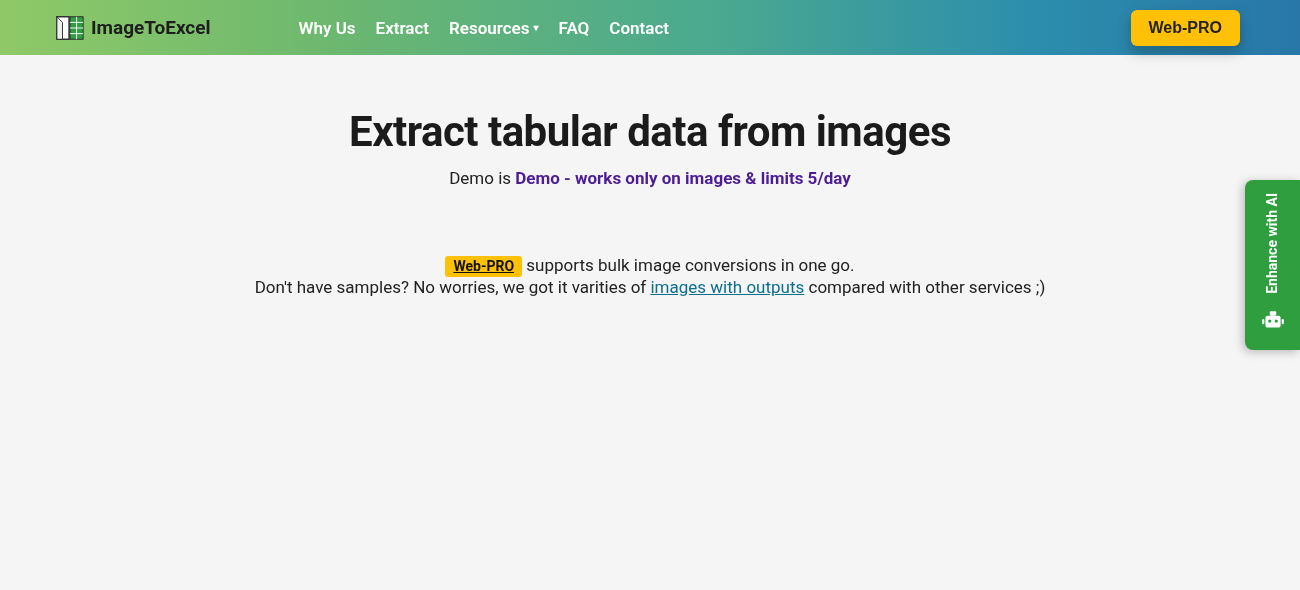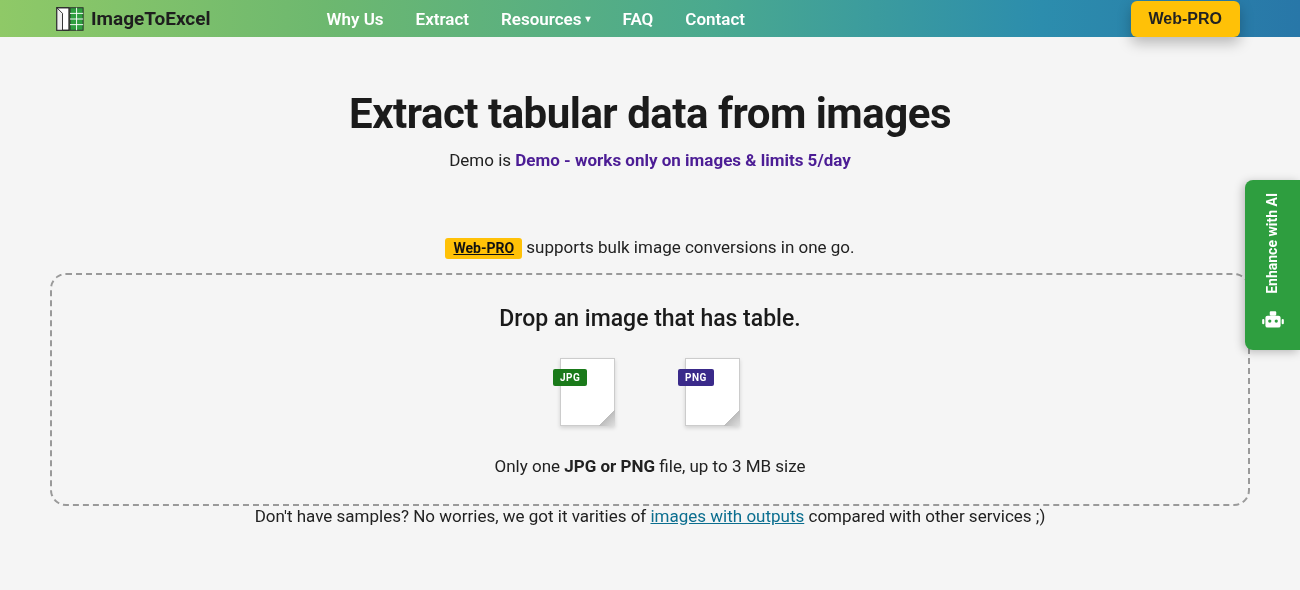--- a/index.html
+++ b/index.html
@@ -5,21 +5,21 @@
   * { box-sizing: border-box; margin: 0; padding: 0; }
   body {
     font-family: -apple-system, BlinkMacSystemFont, "Segoe UI", Roboto, Arial, sans-serif;
     background: #f5f5f5;
     width: 1300px;
     height: 590px;
     overflow: hidden;
     color: #1a1a1a;
   }
   .header {
-    height: 37px;
+    height: 55px;
     background: linear-gradient(90deg, #8fc967 0%, #6db86f 25%, #4aa98f 55%, #2c8dad 80%, #2877a8 100%);
     display: flex;
     align-items: center;
     padding: 0 60px 0 55px;
   }
   .logo-wrap {
     display: flex;
     align-items: center;
     gap: 6px;
   }
@@ -30,22 +30,22 @@
     align-items: center;
     justify-content: center;
   }
   .logo-text {
     font-size: 19px;
     font-weight: 700;
     color: #1e1e1e;
   }
   .nav {
     display: flex;
-    gap: 32px;
-    margin-left: 116px;
+    gap: 20px;
+    margin-left: 88px;
   }
   .nav-item {
     color: #fff;
     font-size: 17px;
     font-weight: 600;
     cursor: pointer;
     display: flex;
     align-items: center;
     gap: 4px;
   }
@@ -231,34 +231,20 @@
   <h1 class="heading">Extract tabular data from images</h1>
   <p class="subline">
     <span>Demo is </span>
     <span class="subline-highlight">Demo - works only on images &amp; limits 5/day</span>
   </p>
   <p class="pro-line">
     <span class="pro-badge">Web-PRO</span>
     <span> supports bulk image conversions in one go.</span>
   </p>
 
-  <div class="dropzone">
-    <div class="drop-title">Drop an image that has table.</div>
-    <div class="formats">
-      <div class="file-icon jpg">
-        <span class="file-badge">JPG</span>
-      </div>
-      <div class="file-icon png">
-        <span class="file-badge">PNG</span>
-      </div>
-    </div>
-    <p class="limit-line">
-      <span>Only one </span><span class="limit-strong">JPG or PNG</span><span> file, up to 3 MB size</span>
-    </p>
-  </div>
 
   <p class="sample-line">
     <span>Don't have samples? No worries, we got it varities of </span><a class="sample-link">images with outputs</a><span> compared with other services ;)</span>
   </p>
 </main>
 
 <div class="enhance-tab">
   <span class="enhance-text">Enhance
 with AI</span>
   <span>

